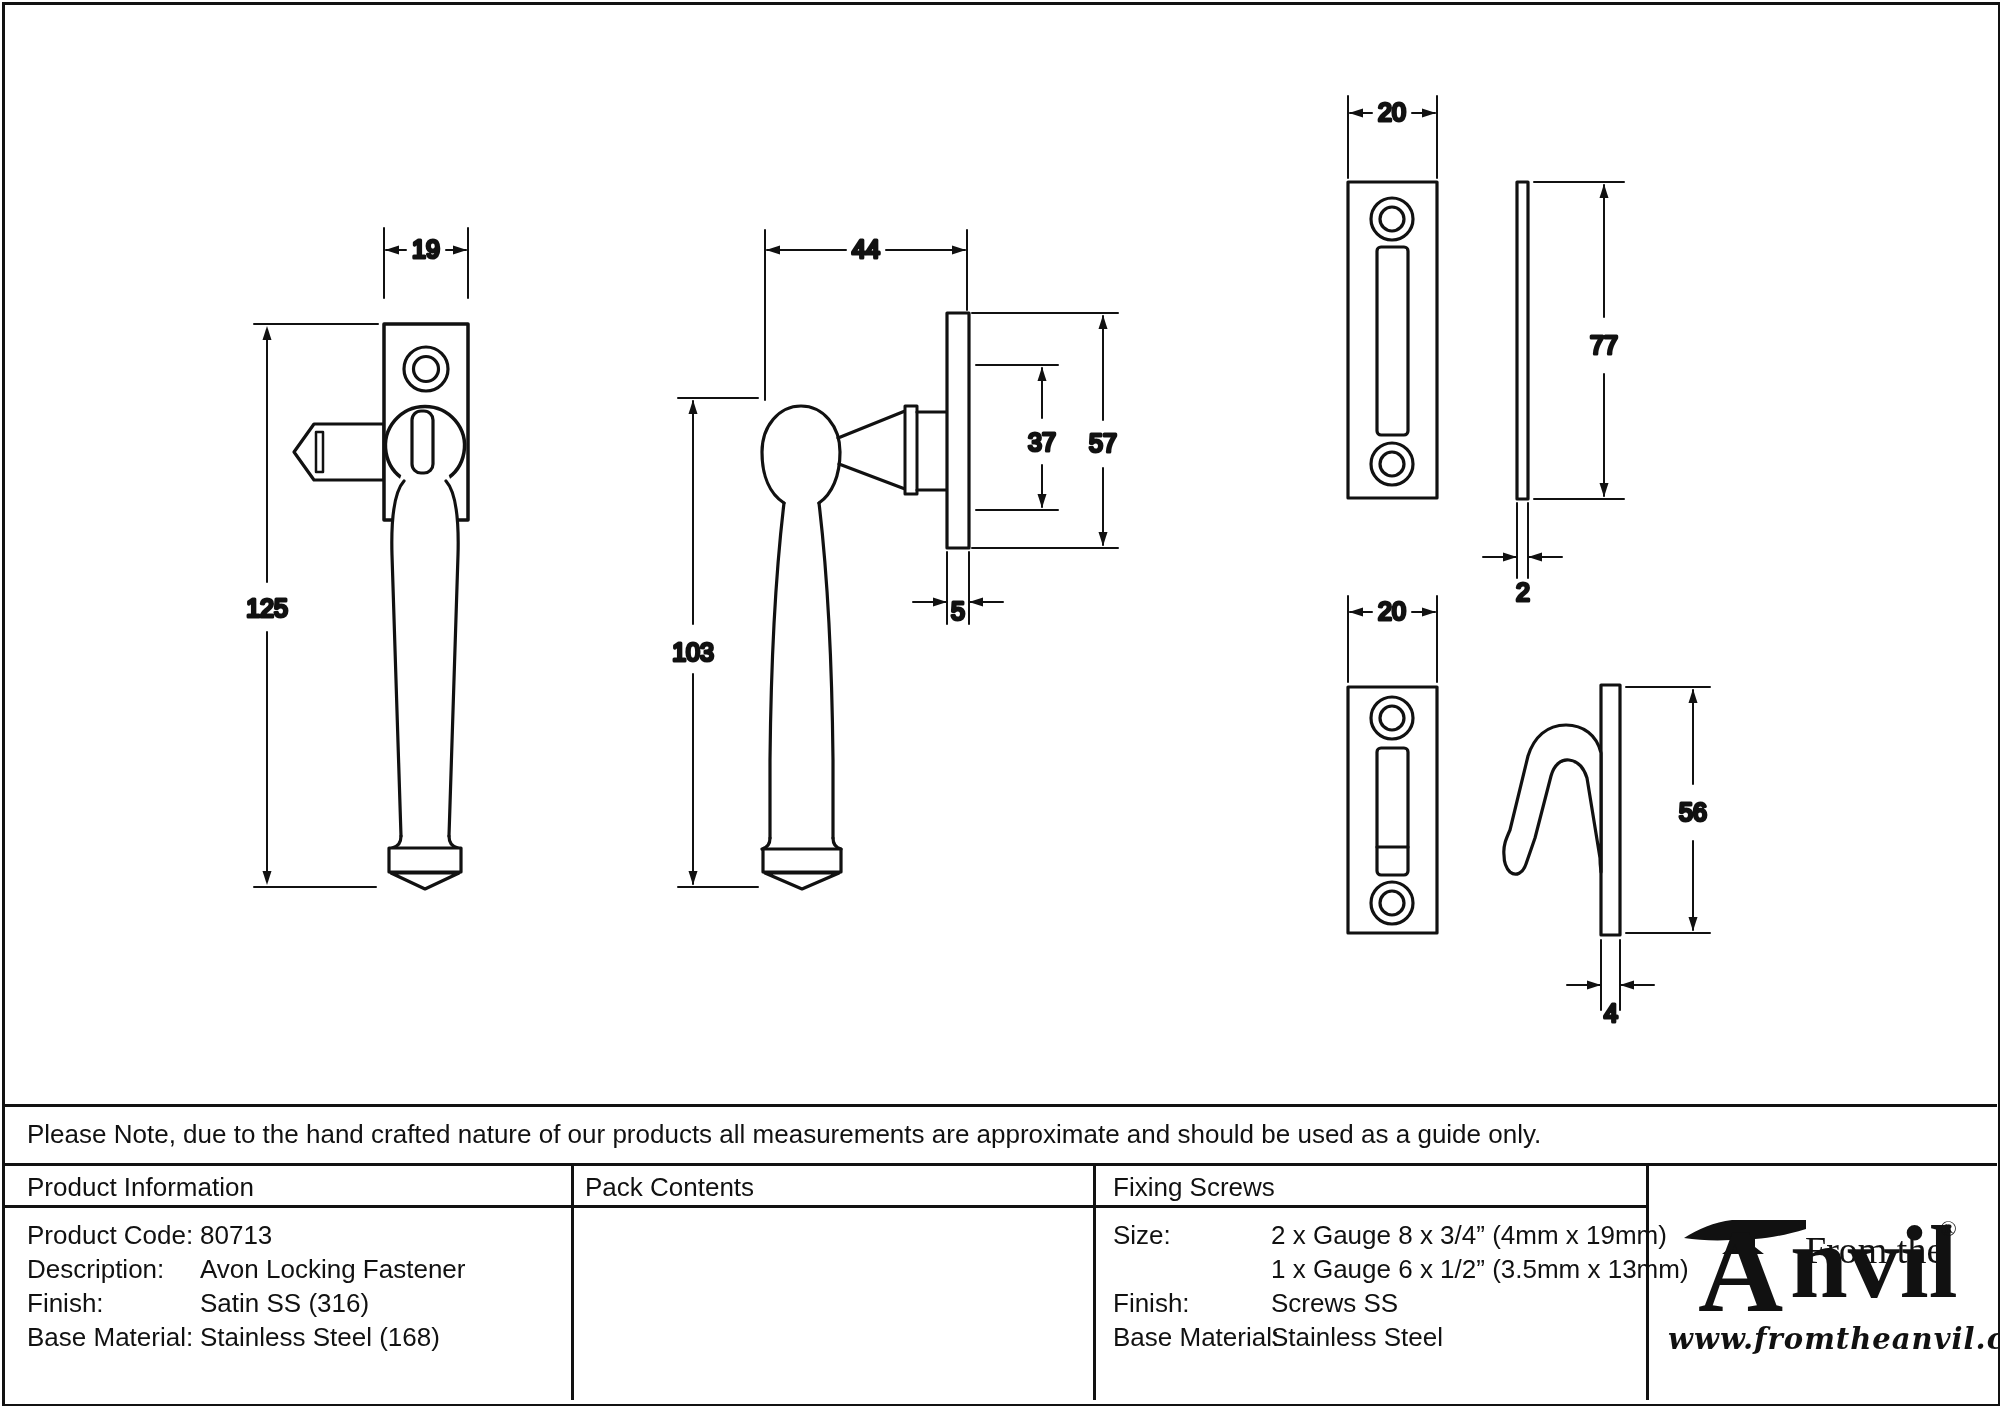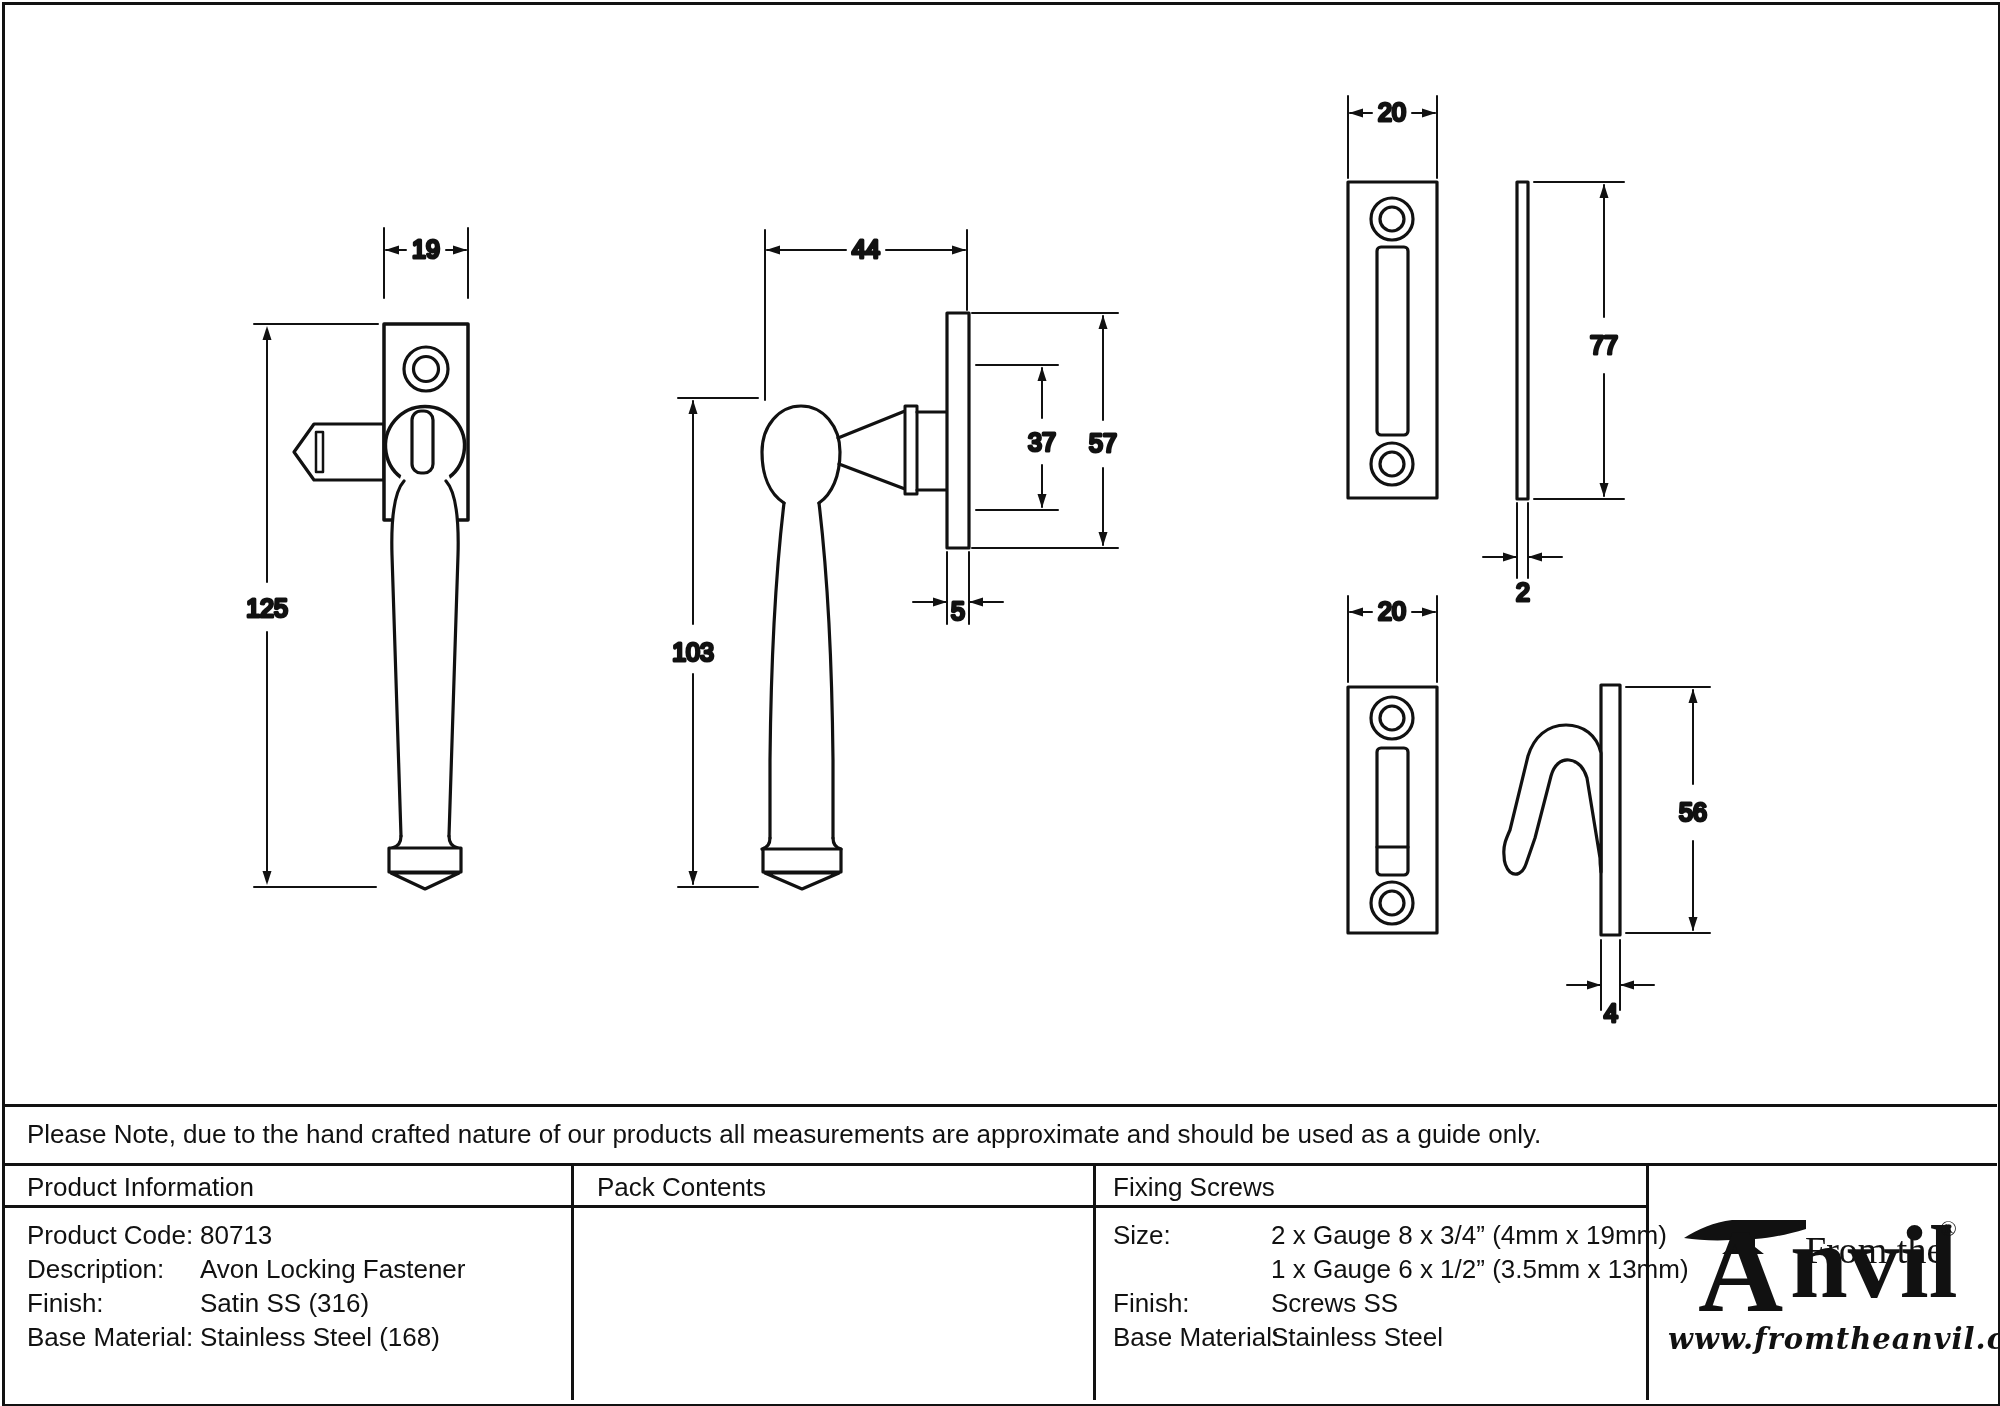--- a/index.html
+++ b/index.html
@@ -218,21 +218,21 @@
   <div class="hline" style="left:3px;top:1205px;width:1645px;"></div>
   <div class="vline" style="left:571px;top:1163px;height:237px;"></div>
   <div class="vline" style="left:1093px;top:1163px;height:237px;"></div>
   <div class="vline" style="left:1646px;top:1163px;height:237px;"></div>
 
   
   <div class="note-text">Please Note, due to the hand crafted nature of our products all measurements are approximate and should be used as a guide only.</div>
 
   
   <div class="col-header" style="left:27px;text-align:right;">Product Information</div>
-  <div class="col-header" style="left:597px;">Pack Contents</div>
+  <div class="col-header" style="left:585px;">Pack Contents</div>
   <div class="col-header" style="left:1113px;">Fixing Screws</div>
 
   <div class="cell c1" style="left:27px;">
     <div class="row">
         <span class="lbl">Product Code:</span>
         <span>80713</span>
       </div>
     <div class="row">
         <span class="lbl">Description:</span>
         <span>Avon Locking Fastener</span>

